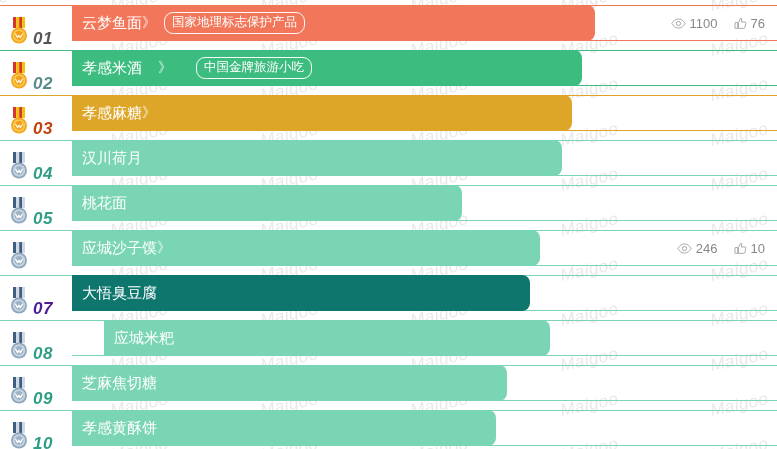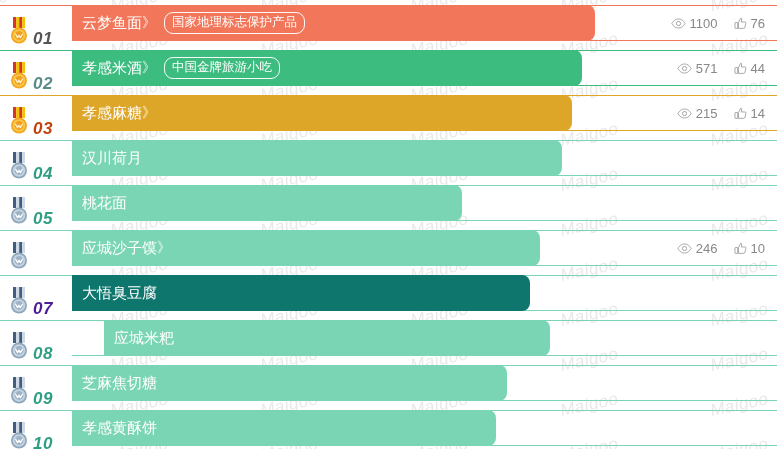--- a/index.html
+++ b/index.html
@@ -237,97 +237,57 @@
     <path d="M5.4 6.3 L8.1 1.2 C8.4 0.7 9.5 0.9 9.5 1.9 L9.1 5.6 L13.4 5.6 C14.3 5.6 14.8 6.3 14.6 7.1 L13.4 12.4 C13.25 13.1 12.7 13.5 12.05 13.5 L5.4 13.5 Z" fill="none" stroke="#999999" stroke-width="1.05" stroke-linejoin="round"></path>
     <rect x="1.2" y="6.3" width="3.4" height="7.2" rx="0.5" fill="none" stroke="#999999" stroke-width="1.05"></rect>
   </svg>
           </span>
           <span class="stat-val">76</span>
         </div>
       </div>
     </div>
     <div class="row" style="top: 50px; color: rgb(60, 188, 127);">
       <div class="row-frame"></div>
-      <div class="bar" style="width: 510px; background: rgb(60, 188, 127);">
+      <div class="bar" style="width: 510px; background: rgb(60, 188, 127); gap: 16px;">
         <span class="bar-label">孝感米酒</span>
         <span class="arrow">》</span>
         <span class="tag">中国金牌旅游小吃</span>
       </div>
       <div class="rank-box">
         <span class="medal"><svg viewBox="0 0 22 30" width="22" height="30">
     <rect x="5" y="0" width="3.2" height="11" fill="#d8352a"></rect>
     <rect x="8.2" y="0" width="3" height="11" fill="#f2c300"></rect>
     <rect x="11.2" y="0" width="3" height="11" fill="#d8352a"></rect>
     <rect x="14.2" y="0" width="2.8" height="11" fill="#f2c300"></rect>
     <circle cx="11" cy="18.5" r="8" fill="#f5a623"></circle>
     <circle cx="11" cy="18.5" r="6.2" fill="#f7c948"></circle>
     <circle cx="11" cy="18.5" r="4.4" fill="#f29d1f"></circle>
     <path d="M7.6 17.2 L9.6 20.6 L11 18.2 L12.4 20.6 L14.4 17.2" fill="none" stroke="#fff4cf" stroke-width="1.25" stroke-linejoin="round" stroke-linecap="round"></path>
   </svg></span>
         <span class="rank-num" style="color: rgb(90, 139, 139);">02</span>
       </div>
-      <div class="stats">
-        <div class="stat">
-          <span>
-            <svg viewBox="0 0 18 12" width="15" height="11">
-    <path d="M1 6 C3.6 1.8 6.2 0.6 9 0.6 C11.8 0.6 14.4 1.8 17 6 C14.4 10.2 11.8 11.4 9 11.4 C6.2 11.4 3.6 10.2 1 6 Z" fill="none" stroke="#999999" stroke-width="1.05"></path>
-    <circle cx="9" cy="6" r="2.5" fill="none" stroke="#999999" stroke-width="1.05"></circle>
-  </svg>
-          </span>
-          <span class="stat-val">571</span>
-        </div>
-        <div class="stat">
-          <span>
-            <svg viewBox="0 0 16 15" width="13" height="13">
-    <path d="M5.4 6.3 L8.1 1.2 C8.4 0.7 9.5 0.9 9.5 1.9 L9.1 5.6 L13.4 5.6 C14.3 5.6 14.8 6.3 14.6 7.1 L13.4 12.4 C13.25 13.1 12.7 13.5 12.05 13.5 L5.4 13.5 Z" fill="none" stroke="#999999" stroke-width="1.05" stroke-linejoin="round"></path>
-    <rect x="1.2" y="6.3" width="3.4" height="7.2" rx="0.5" fill="none" stroke="#999999" stroke-width="1.05"></rect>
-  </svg>
-          </span>
-          <span class="stat-val">44</span>
-        </div>
-      </div>
     </div>
     <div class="row" style="top: 95px; color: rgb(221, 166, 40);">
       <div class="row-frame"></div>
       <div class="bar" style="width: 500px; background: rgb(221, 166, 40);">
         <span class="bar-label">孝感麻糖</span>
         <span class="arrow">》</span>
       </div>
       <div class="rank-box">
         <span class="medal"><svg viewBox="0 0 22 30" width="22" height="30">
     <rect x="5" y="0" width="3.2" height="11" fill="#d8352a"></rect>
     <rect x="8.2" y="0" width="3" height="11" fill="#f2c300"></rect>
     <rect x="11.2" y="0" width="3" height="11" fill="#d8352a"></rect>
     <rect x="14.2" y="0" width="2.8" height="11" fill="#f2c300"></rect>
     <circle cx="11" cy="18.5" r="8" fill="#f5a623"></circle>
     <circle cx="11" cy="18.5" r="6.2" fill="#f7c948"></circle>
     <circle cx="11" cy="18.5" r="4.4" fill="#f29d1f"></circle>
     <path d="M7.6 17.2 L9.6 20.6 L11 18.2 L12.4 20.6 L14.4 17.2" fill="none" stroke="#fff4cf" stroke-width="1.25" stroke-linejoin="round" stroke-linecap="round"></path>
   </svg></span>
         <span class="rank-num" style="color: #c2410c;">03</span>
-      </div>
-      <div class="stats">
-        <div class="stat">
-          <span>
-            <svg viewBox="0 0 18 12" width="15" height="11">
-    <path d="M1 6 C3.6 1.8 6.2 0.6 9 0.6 C11.8 0.6 14.4 1.8 17 6 C14.4 10.2 11.8 11.4 9 11.4 C6.2 11.4 3.6 10.2 1 6 Z" fill="none" stroke="#999999" stroke-width="1.05"></path>
-    <circle cx="9" cy="6" r="2.5" fill="none" stroke="#999999" stroke-width="1.05"></circle>
-  </svg>
-          </span>
-          <span class="stat-val">215</span>
-        </div>
-        <div class="stat">
-          <span>
-            <svg viewBox="0 0 16 15" width="13" height="13">
-    <path d="M5.4 6.3 L8.1 1.2 C8.4 0.7 9.5 0.9 9.5 1.9 L9.1 5.6 L13.4 5.6 C14.3 5.6 14.8 6.3 14.6 7.1 L13.4 12.4 C13.25 13.1 12.7 13.5 12.05 13.5 L5.4 13.5 Z" fill="none" stroke="#999999" stroke-width="1.05" stroke-linejoin="round"></path>
-    <rect x="1.2" y="6.3" width="3.4" height="7.2" rx="0.5" fill="none" stroke="#999999" stroke-width="1.05"></rect>
-  </svg>
-          </span>
-          <span class="stat-val">14</span>
-        </div>
       </div>
     </div>
     <div class="row" style="top: 140px; color: rgb(121, 213, 180);">
       <div class="row-frame"></div>
       <div class="bar" style="width: 490px; background: rgb(121, 213, 180);">
         <span class="bar-label">汉川荷月</span>
       </div>
       <div class="rank-box">
         <span class="medal"><svg viewBox="0 0 22 30" width="22" height="30">
     <rect x="5" y="0" width="3.2" height="11" fill="#3f5d80"></rect>

